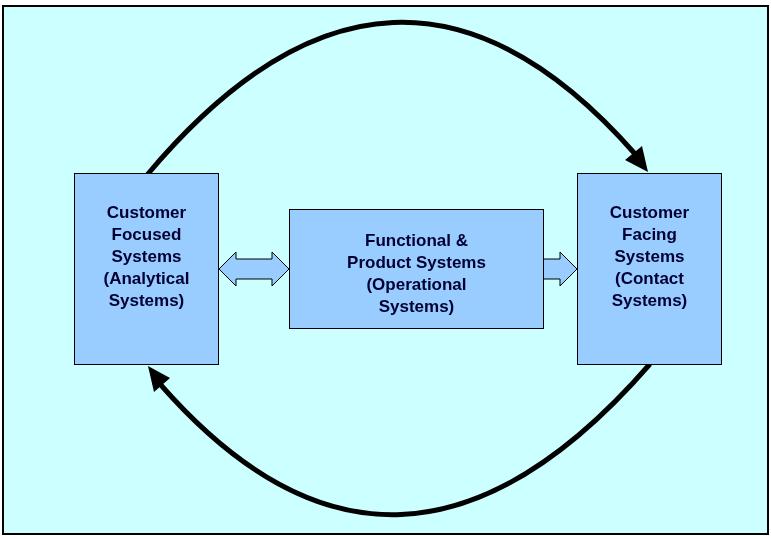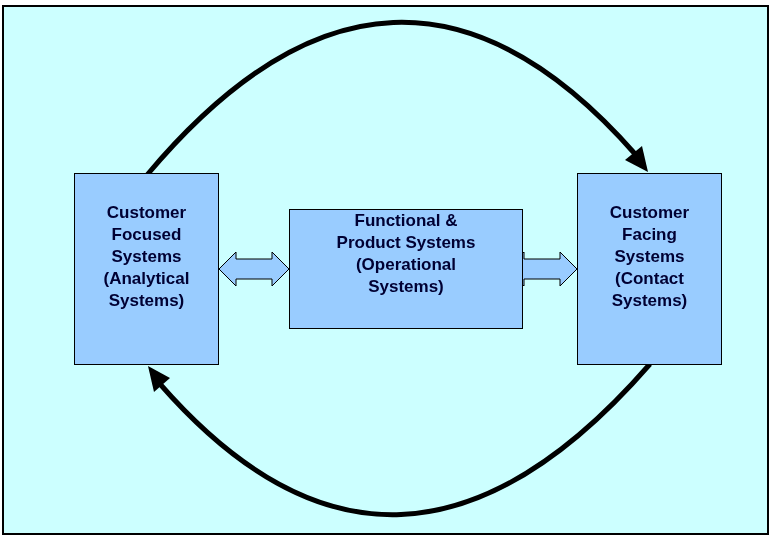--- a/index.html
+++ b/index.html
@@ -10,21 +10,21 @@
   }
   svg#arrows { position: absolute; left: 0; top: 0; width: 771px; height: 539px; }
   .box {
     position: absolute; background: #99ccff; border: 1px solid #000;
     box-sizing: border-box; display: flex; justify-content: center;
     font-family: "Liberation Sans", sans-serif; font-weight: bold;
     font-size: 17px; line-height: 22px; color: #000033; text-align: center;
   }
   .box .label { white-space: pre-line; }
   #box-left { left: 74px; top: 173px; width: 145px; height: 192px; padding-top: 28px; }
-  #box-center { left: 289px; top: 209px; width: 234px; height: 120px; padding-top: 0; }
+  #box-center { left: 289px; top: 209px; width: 255px; height: 120px; padding-top: 20px; }
   #box-right { left: 577px; top: 173px; width: 145px; height: 192px; padding-top: 28px; }
 </style>
 </head>
 <body>
 
 <div id="canvas"></div>
 
 <svg id="arrows" xmlns="http://www.w3.org/2000/svg">
 
   <path d="M147,175 Q395,-120 636,155" fill="none" stroke="#000" stroke-width="5"></path>

